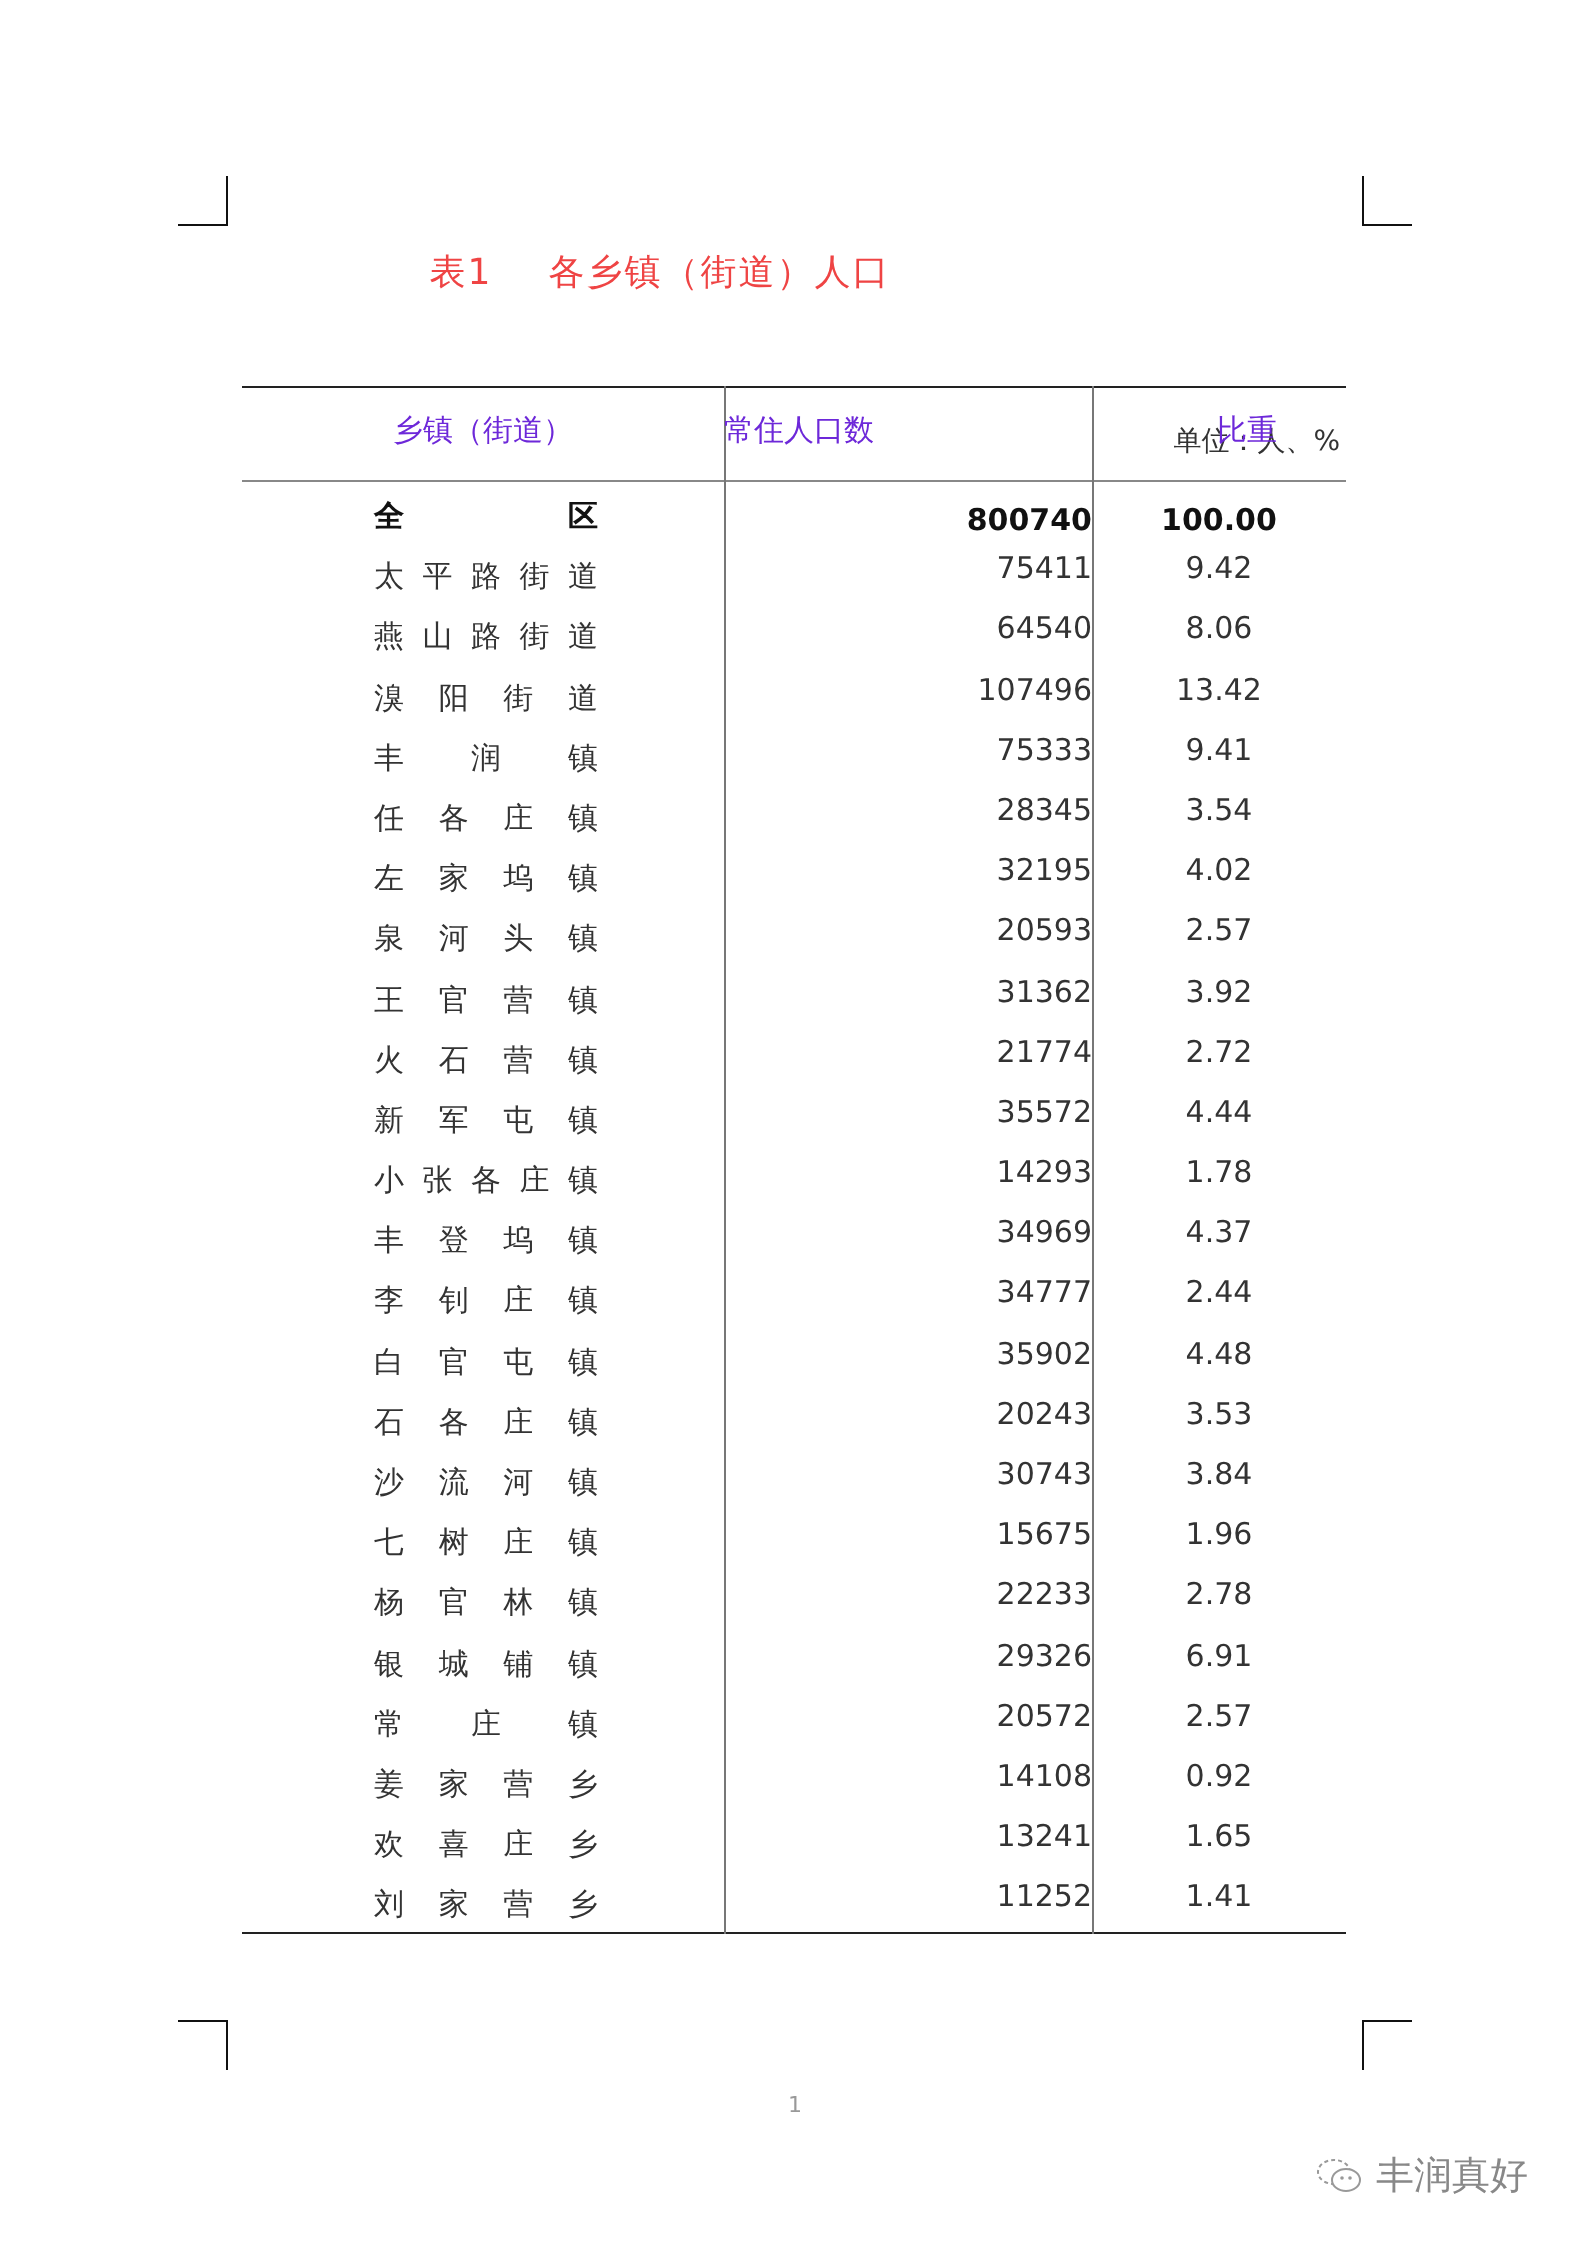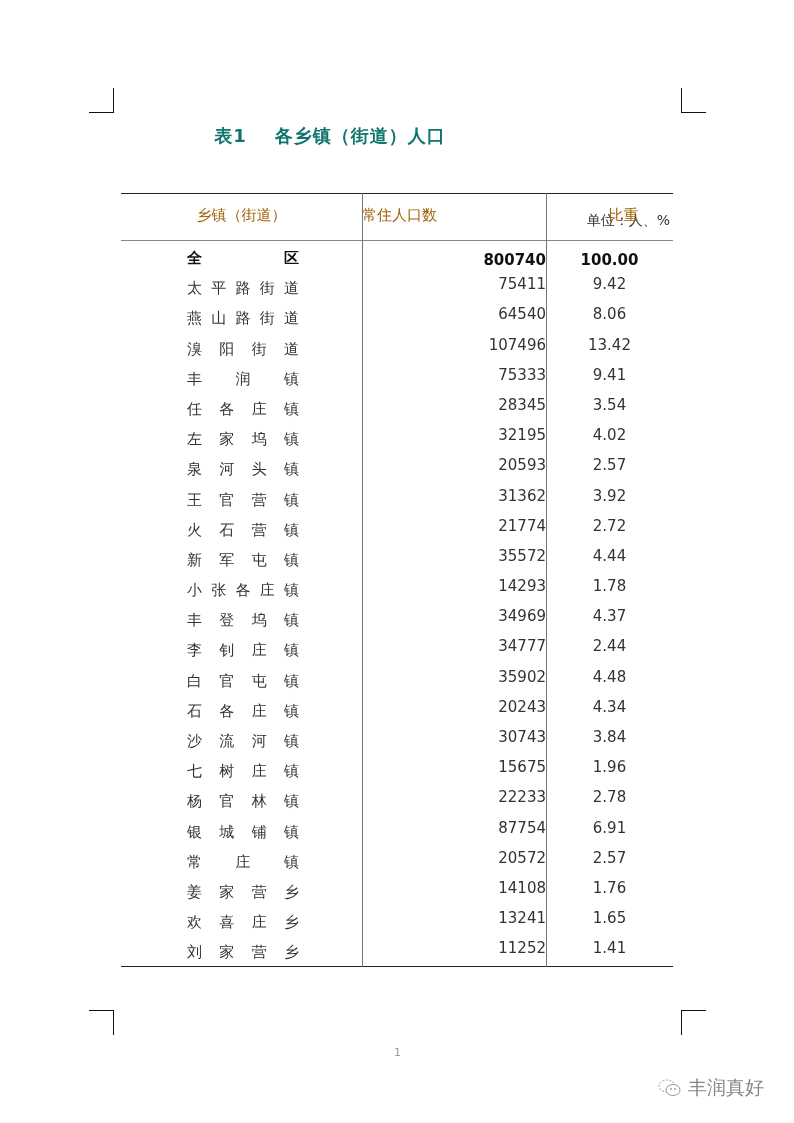--- a/index.html
+++ b/index.html
@@ -9,34 +9,34 @@
     overflow: hidden;
   }
   .crop { position: absolute; border-color: #111; border-style: solid; width: 24px; height: 24px; }
   .crop.tl { left: 89px; top: 88px; border-width: 0 1.5px 1.5px 0; }
   .crop.tr { left: 681px; top: 88px; border-width: 0 0 1.5px 1.5px; }
   .crop.bl { left: 89px; top: 1010px; border-width: 1.5px 1.5px 0 0; }
   .crop.br { left: 681px; top: 1010px; border-width: 1.5px 0 0 1.5px; }
 
   .title {
     position: absolute; left: 0; width: 660px; top: 124px; text-align: center;
-    font-size: 18px; font-weight: bold; color: #0f766e; letter-spacing: 1px;
+    font-size: 18px; font-weight: normal; color: #ef4444; letter-spacing: 1px;
   }
   .title .num { margin-right: 28px; }
   .unit { position: absolute; right: 124px; top: 168px; font-size: 14px; color: #333; margin-top: 44px; }
 
   .table-wrap { position: absolute; left: 121px; top: 193px; width: 552px; }
   .rule-top { position: absolute; left: 0; right: 0; top: 0; border-top: 1.5px solid #222; }
   .rule-head { position: absolute; left: 0; right: 0; top: 47px; border-top: 1px solid #888; }
   .rule-bottom { position: absolute; left: 0; right: 0; top: 773px; border-top: 1.5px solid #222; }
   .vline { position: absolute; top: 0; height: 774px; border-left: 1.2px solid #777; }
   .vline.v1 { left: 241px; }
   .vline.v2 { left: 425px; }
 
-  .head-row { position: absolute; top: 0; left: 0; right: 0; height: 47px; font-size: 15px; color: #a16207; }
+  .head-row { position: absolute; top: 0; left: 0; right: 0; height: 47px; font-size: 15px; color: #6d28d9; }
   .head-row div { position: absolute; top: 13px; }
   .h-name { left: 0; width: 241px; text-align: center; }
   .h-pop { left: 241px; width: 184px; text-align: left; }
   .h-share { left: 439px; width: 127px; text-align: center; }
 
   .rows { position: absolute; top: 52px; left: 0; right: 0; }
   .row { position: relative; height: 30.2px; font-size: 15px; color: #333; }
   .row .name {
     position: absolute; left: 66px; width: 112px; top: 4px;
     display: flex; justify-content: space-between;
@@ -228,21 +228,21 @@
         <div class="share">4.48</div>
       </div>
       <div class="row">
         <div class="name">
           <span>石</span>
           <span>各</span>
           <span>庄</span>
           <span>镇</span>
         </div>
         <div class="pop">20243</div>
-        <div class="share">4.34</div>
+        <div class="share">3.53</div>
       </div>
       <div class="row">
         <div class="name">
           <span>沙</span>
           <span>流</span>
           <span>河</span>
           <span>镇</span>
         </div>
         <div class="pop">30743</div>
         <div class="share">3.84</div>
@@ -267,41 +267,41 @@
         <div class="pop">22233</div>
         <div class="share">2.78</div>
       </div>
       <div class="row">
         <div class="name">
           <span>银</span>
           <span>城</span>
           <span>铺</span>
           <span>镇</span>
         </div>
-        <div class="pop">87754</div>
+        <div class="pop">29326</div>
         <div class="share">6.91</div>
       </div>
       <div class="row">
         <div class="name">
           <span>常</span>
           <span>庄</span>
           <span>镇</span>
         </div>
         <div class="pop">20572</div>
         <div class="share">2.57</div>
       </div>
       <div class="row">
         <div class="name">
           <span>姜</span>
           <span>家</span>
           <span>营</span>
           <span>乡</span>
         </div>
         <div class="pop">14108</div>
-        <div class="share">1.76</div>
+        <div class="share">0.92</div>
       </div>
       <div class="row">
         <div class="name">
           <span>欢</span>
           <span>喜</span>
           <span>庄</span>
           <span>乡</span>
         </div>
         <div class="pop">13241</div>
         <div class="share">1.65</div>

